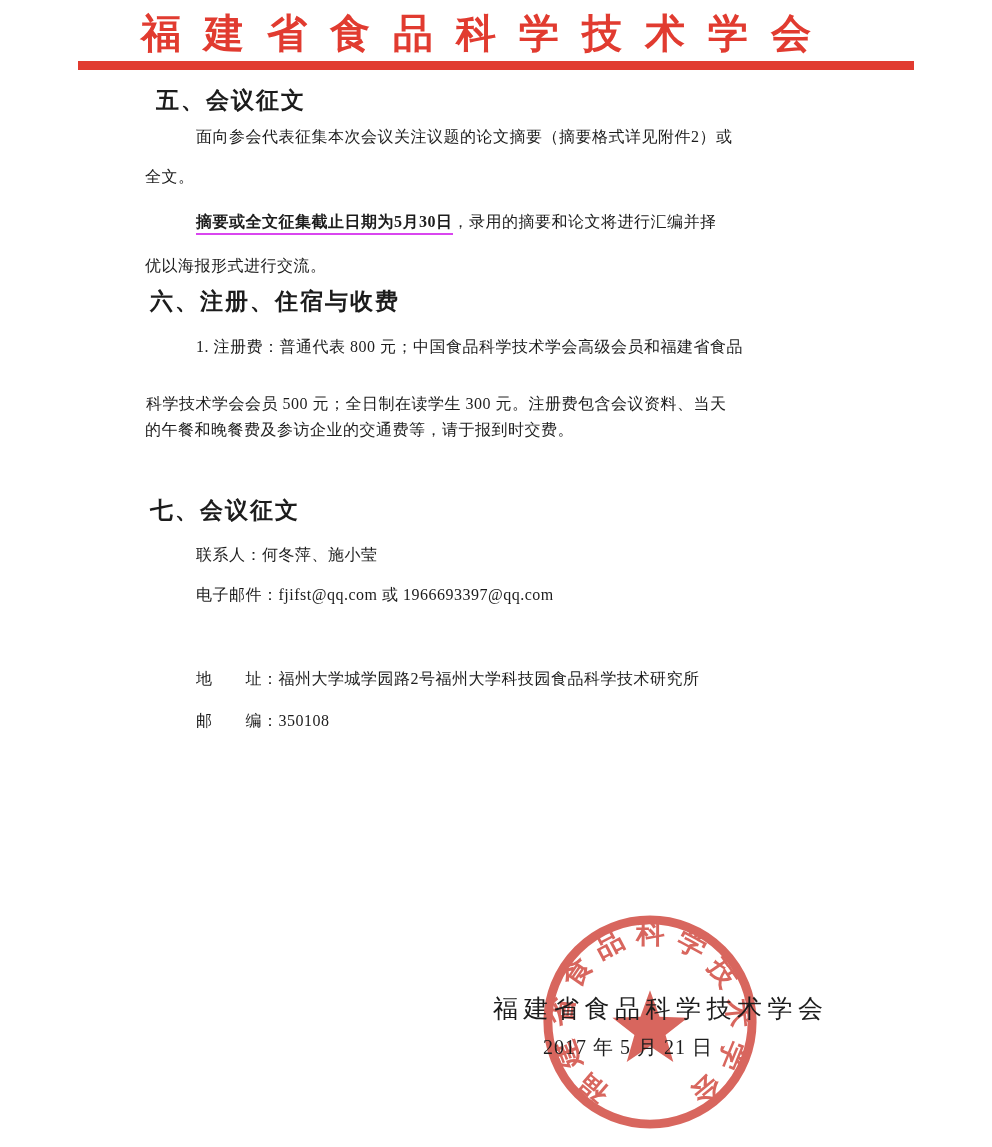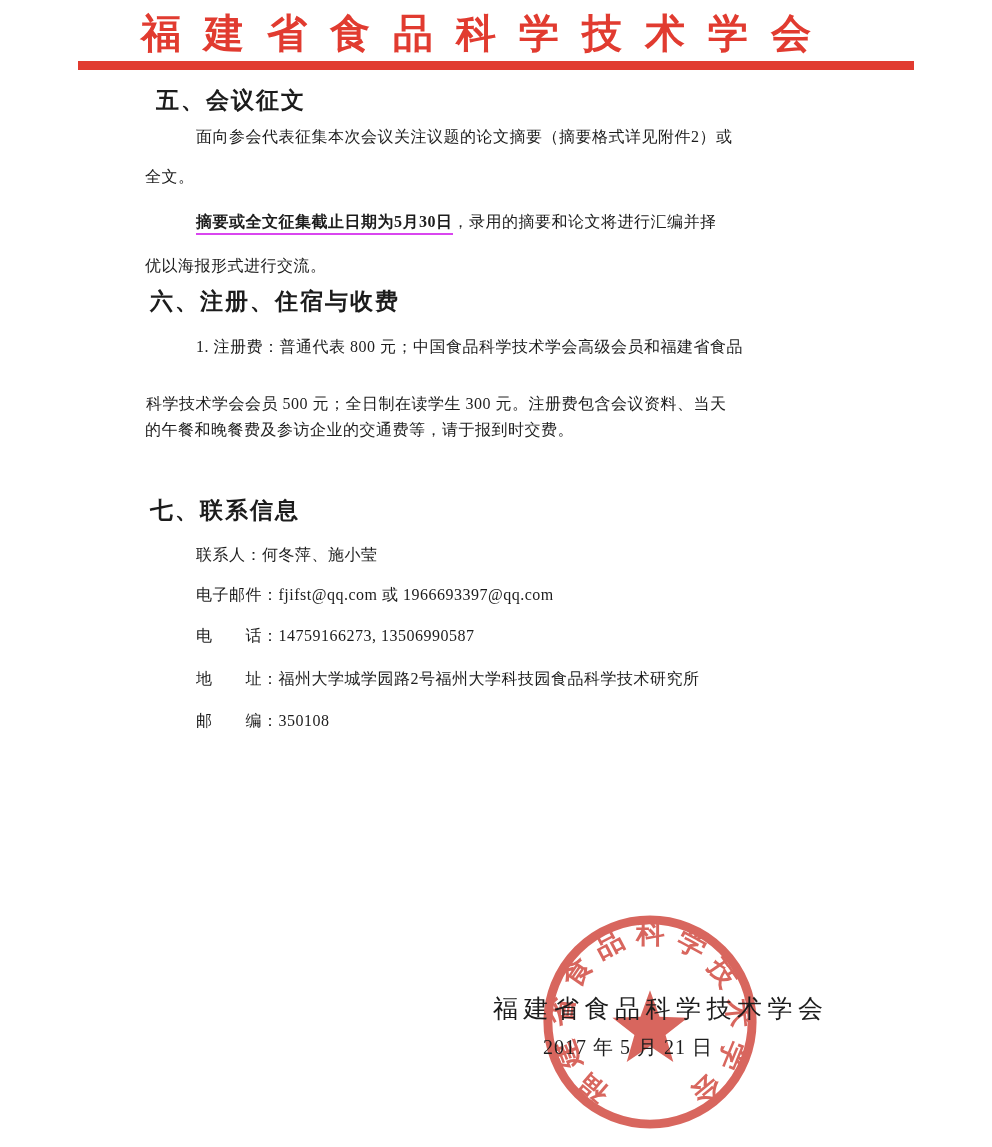--- a/index.html
+++ b/index.html
@@ -85,27 +85,24 @@
   <div class="line" style="left:196px; top:208px;">
     <span class="bold-ul">摘要或全文征集截止日期为5月30日</span><span>，录用的摘要和论文将进行汇编并择</span>
   </div>
   <div class="line heading" style="left:150px; top:288px;">六、注册、住宿与收费</div>
 
   <div class="line" style="left:145px; top:252px;">优以海报形式进行交流。</div>
   <div class="line" style="left:196px; top:333px;">1. 注册费：普通代表 800 元；中国食品科学技术学会高级会员和福建省食品</div>
   <div class="line" style="left:146px; top:375px;margin-top:15px;">科学技术学会会员 500 元；全日制在读学生 300 元。注册费包含会议资料、当天</div>
   <div class="line" style="left:145px; top:416px;">的午餐和晚餐费及参访企业的交通费等，请于报到时交费。</div>
 
-  <div class="line heading" style="left:150px; top:497px;">七、联系信息</div>
+  <div class="line heading" style="left:150px; top:497px;">七、会议征文</div>
   <div class="line" style="left:196px; top:541px;">联系人：何冬萍、施小莹</div>
   <div class="line" style="left:196px; top:581px;">
     <span>电子邮件：</span><span>fjifst@qq.com 或 1966693397@qq.com</span>
-  </div>
-  <div class="line" style="left:196px; top:622px;">
-    <span>电　　话：</span><span>14759166273, 13506990587</span>
   </div>
   <div class="line" style="left:196px; top:665px;">
     <span>地　　址：</span><span>福州大学城学园路2号福州大学科技园食品科学技术研究所</span>
   </div>
   <div class="line" style="left:196px; top:707px;text-align:right;">
     <span>邮　　编：</span><span>350108</span>
   </div>
 
   <svg class="seal" viewBox="0 0 228 228" xmlns="http://www.w3.org/2000/svg">
     <circle cx="114" cy="114" r="103" fill="none" stroke="#d0453b" stroke-width="9"></circle>

